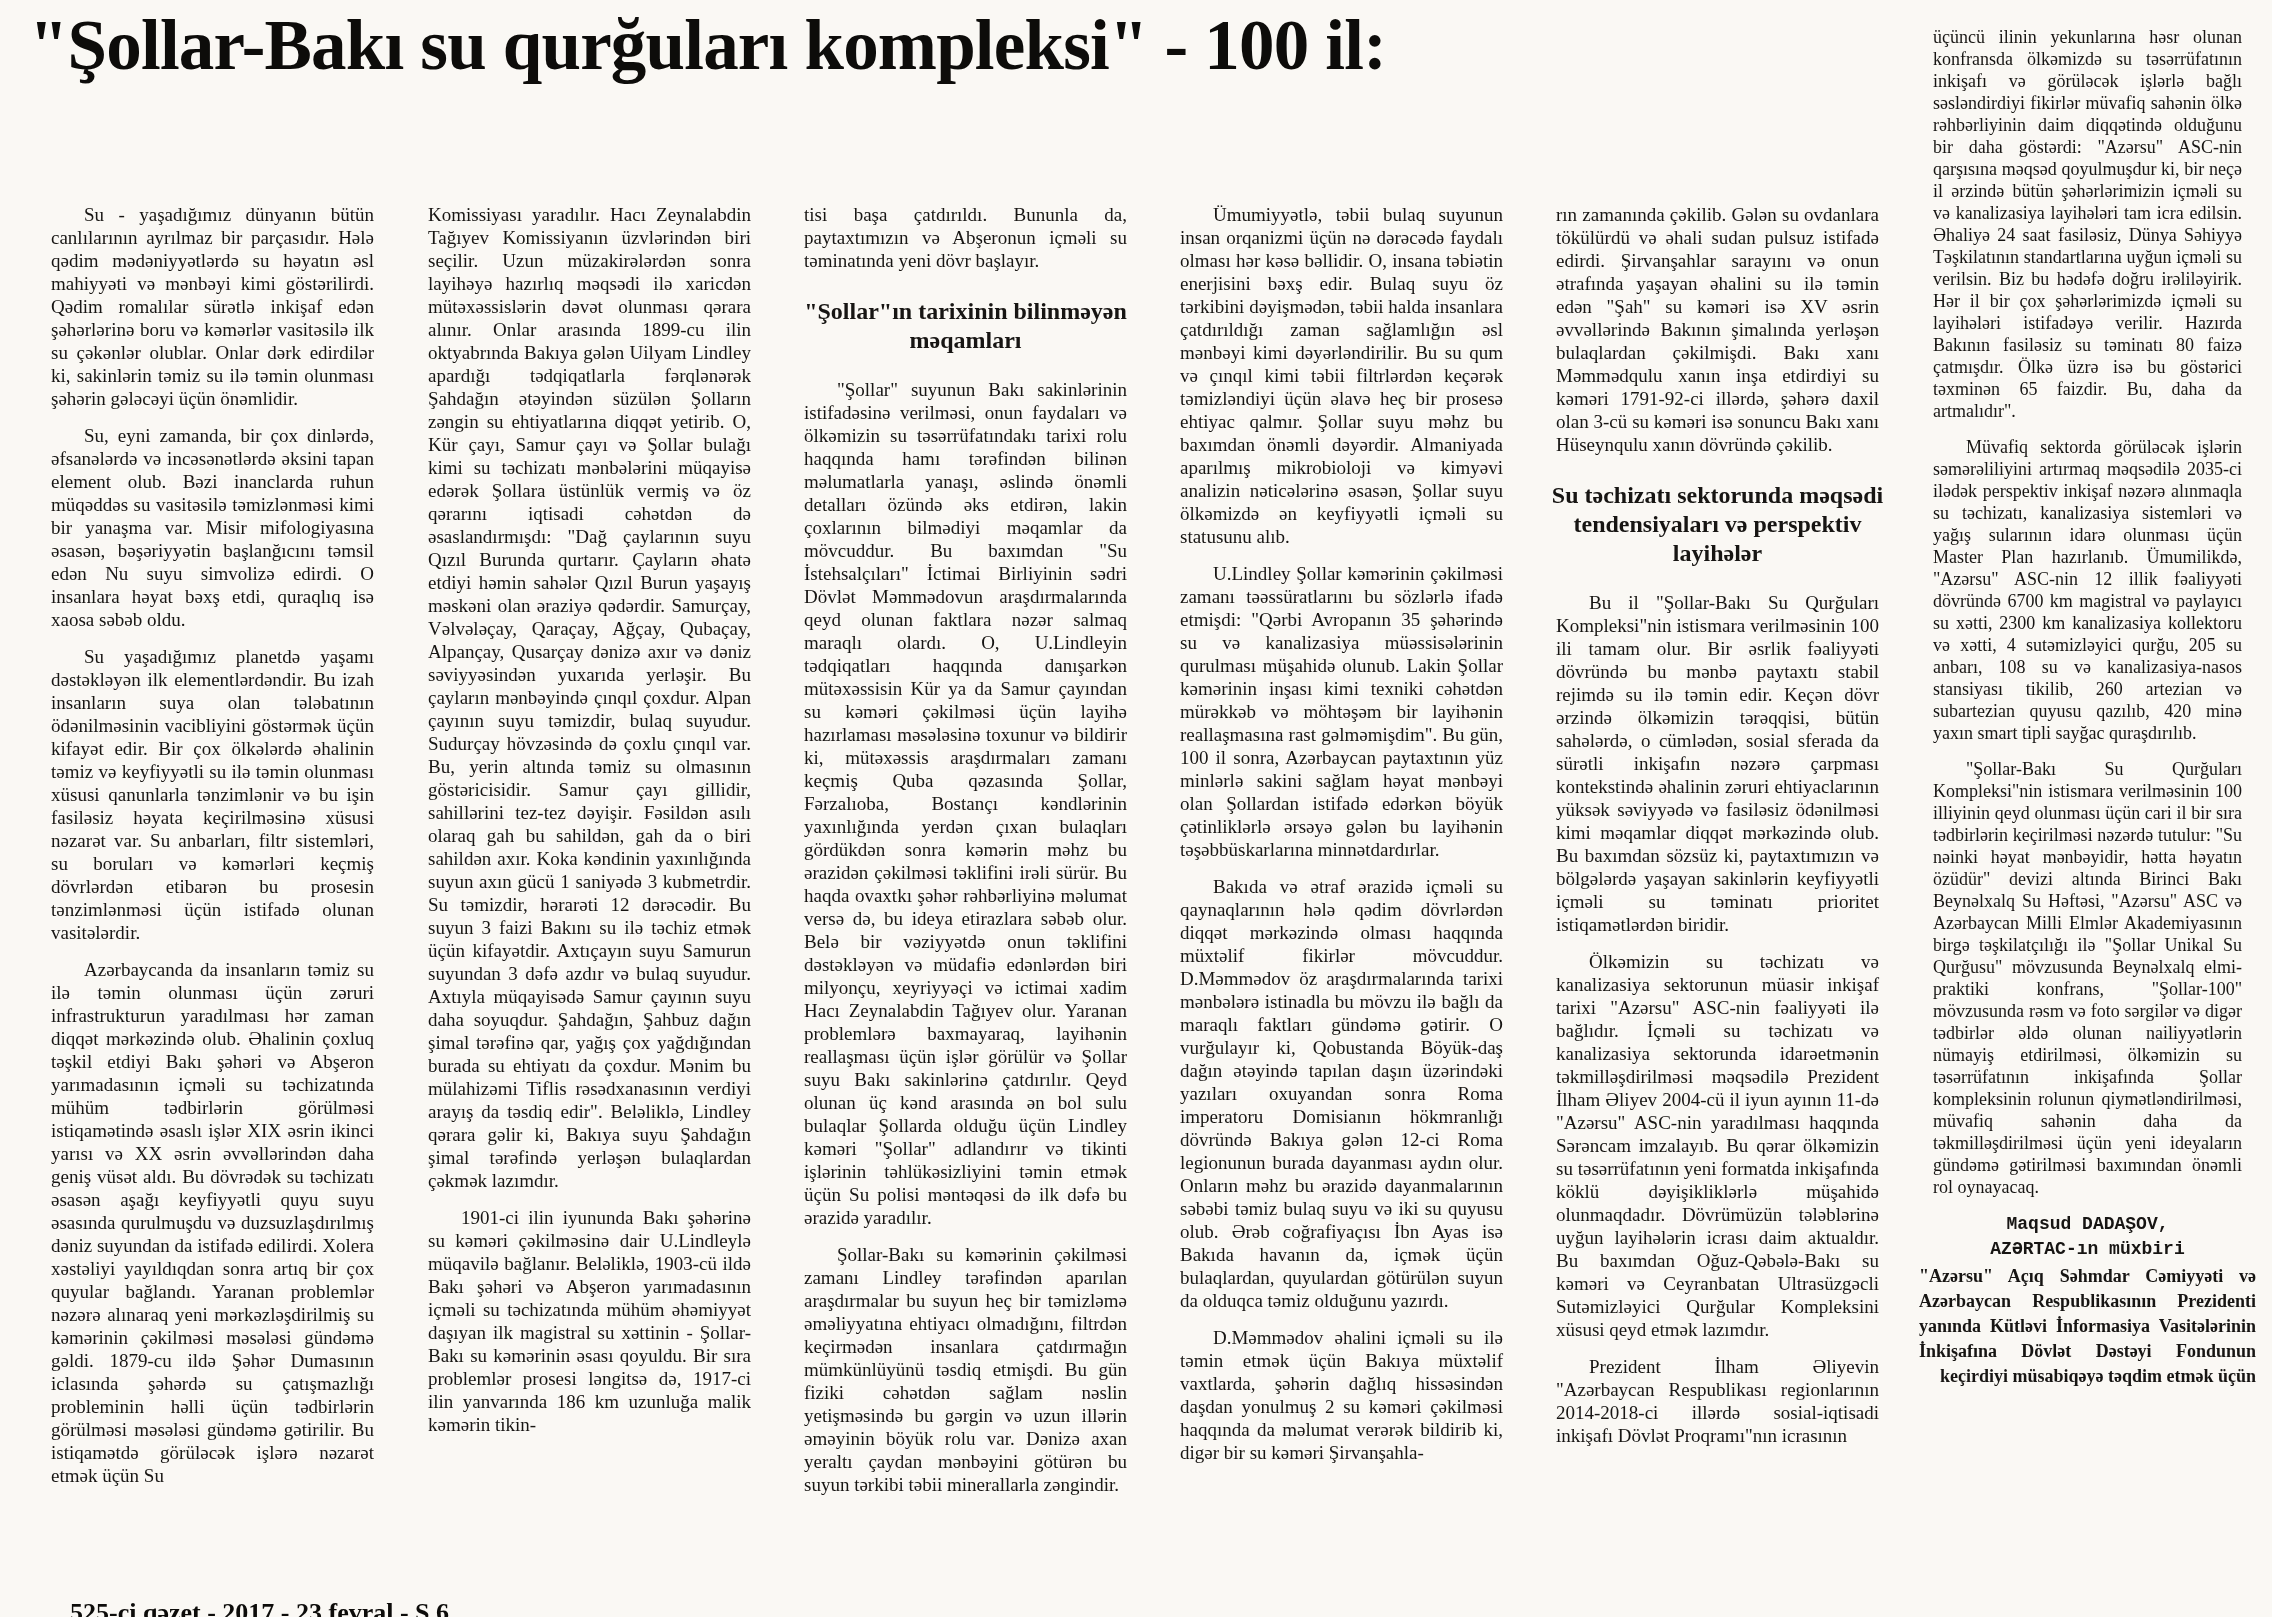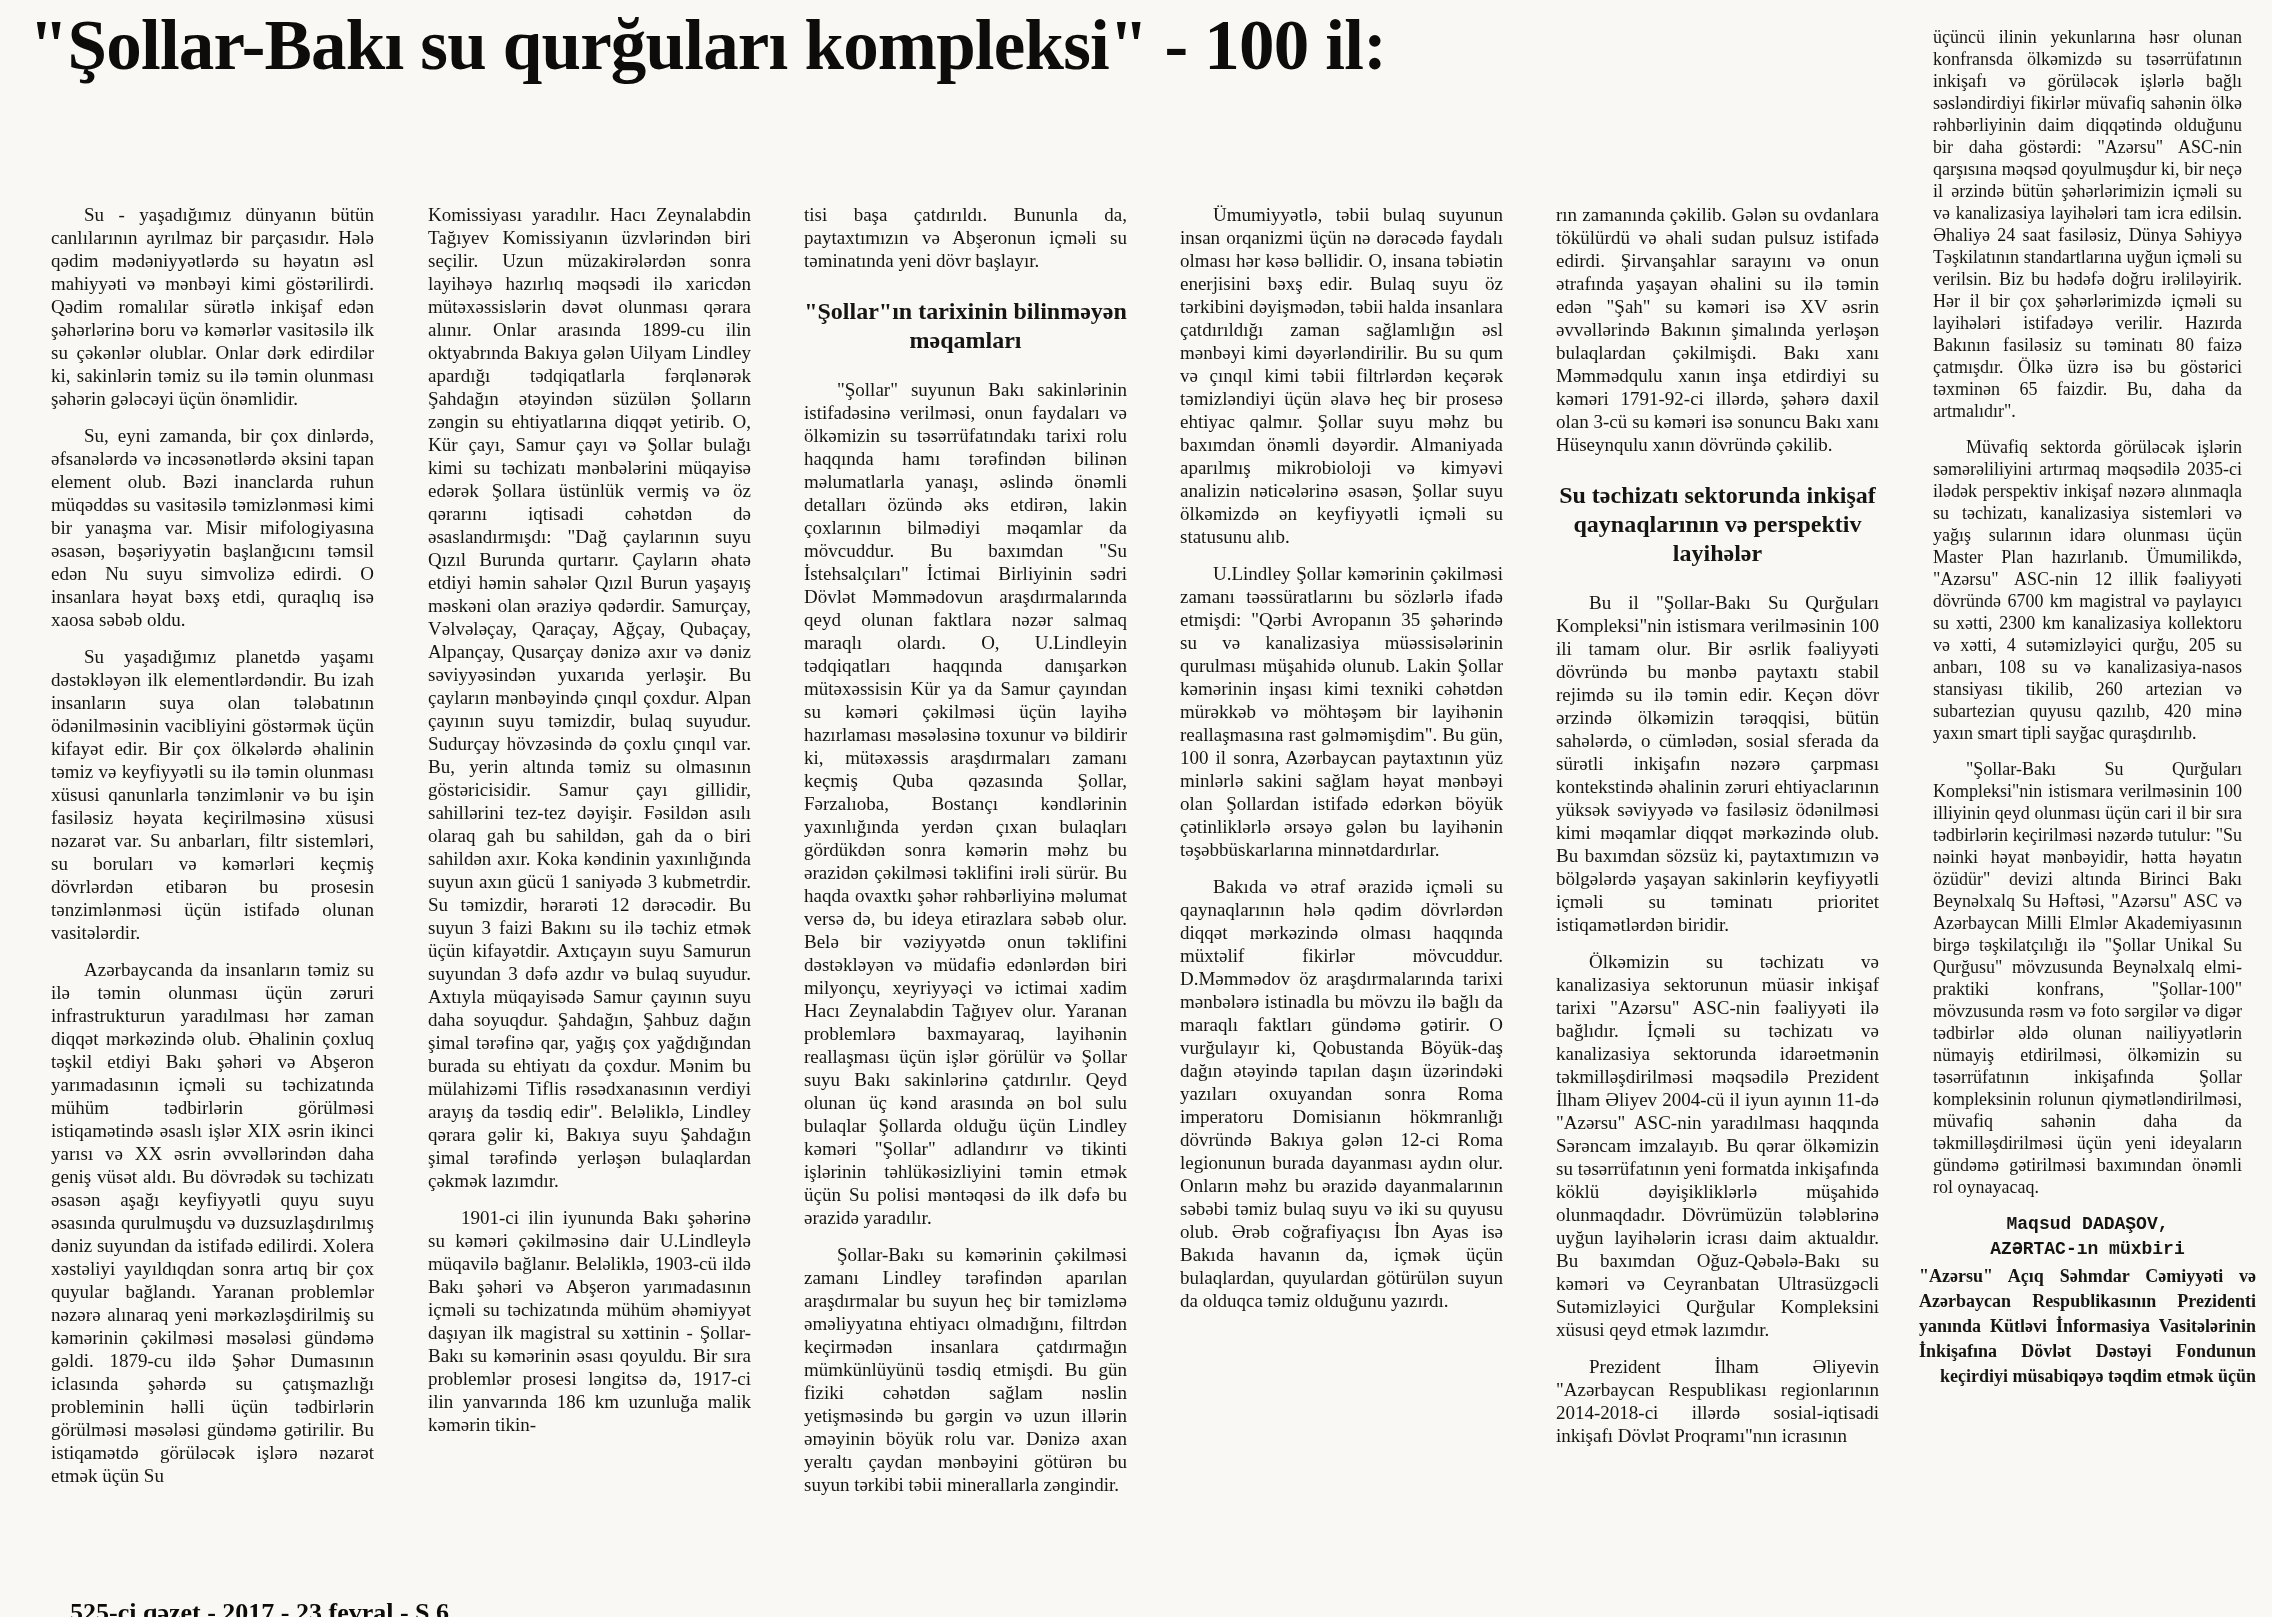--- a/index.html
+++ b/index.html
@@ -113,25 +113,26 @@
     <p class="cont">tisi başa çatdırıldı. Bununla da, paytaxtımızın və Abşeronun içməli su təminatında yeni dövr başlayır.</p>
     <div class="subhead">"Şollar"ın tarixinin bilinməyən məqamları</div>
     <p>"Şollar" suyunun Bakı sakinlərinin istifadəsinə verilməsi, onun faydaları və ölkəmizin su təsərrüfatındakı tarixi rolu haqqında hamı tərəfindən bilinən məlumatlarla yanaşı, əslində önəmli detalları özündə əks etdirən, lakin çoxlarının bilmədiyi məqamlar da mövcuddur. Bu baxımdan "Su İstehsalçıları" İctimai Birliyinin sədri Dövlət Məmmədovun araşdırmalarında qeyd olunan faktlara nəzər salmaq maraqlı olardı. O, U.Lindleyin tədqiqatları haqqında danışarkən mütəxəssisin Kür ya da Samur çayından su kəməri çəkilməsi üçün layihə hazırlaması məsələsinə toxunur və bildirir ki, mütəxəssis araşdırmaları zamanı keçmiş Quba qəzasında Şollar, Fərzalıoba, Bostançı kəndlərinin yaxınlığında yerdən çıxan bulaqları gördükdən sonra kəmərin məhz bu ərazidən çəkilməsi təklifini irəli sürür. Bu haqda ovaxtkı şəhər rəhbərliyinə məlumat versə də, bu ideya etirazlara səbəb olur. Belə bir vəziyyətdə onun təklifini dəstəkləyən və müdafiə edənlərdən biri milyonçu, xeyriyyəçi və ictimai xadim Hacı Zeynalabdin Tağıyev olur. Yaranan problemlərə baxmayaraq, layihənin reallaşması üçün işlər görülür və Şollar suyu Bakı sakinlərinə çatdırılır. Qeyd olunan üç kənd arasında ən bol sulu bulaqlar Şollarda olduğu üçün Lindley kəməri "Şollar" adlandırır və tikinti işlərinin təhlükəsizliyini təmin etmək üçün Su polisi məntəqəsi də ilk dəfə bu ərazidə yaradılır.</p>
     <p>Şollar-Bakı su kəmərinin çəkilməsi zamanı Lindley tərəfindən aparılan araşdırmalar bu suyun heç bir təmizləmə əməliyyatına ehtiyacı olmadığını, filtrdən keçirmədən insanlara çatdırmağın mümkünlüyünü təsdiq etmişdi. Bu gün fiziki cəhətdən sağlam nəslin yetişməsində bu gərgin və uzun illərin əməyinin böyük rolu var. Dənizə axan yeraltı çaydan mənbəyini götürən bu suyun tərkibi təbii minerallarla zəngindir.</p>
   </div>
 
   <div class="col col-4">
     <p>Ümumiyyətlə, təbii bulaq suyunun insan orqanizmi üçün nə dərəcədə faydalı olması hər kəsə bəllidir. O, insana təbiətin enerjisini bəxş edir. Bulaq suyu öz tərkibini dəyişmədən, təbii halda insanlara çatdırıldığı zaman sağlamlığın əsl mənbəyi kimi dəyərləndirilir. Bu su qum və çınqıl kimi təbii filtrlərdən keçərək təmizləndiyi üçün əlavə heç bir prosesə ehtiyac qalmır. Şollar suyu məhz bu baxımdan önəmli dəyərdir. Almaniyada aparılmış mikrobioloji və kimyəvi analizin nəticələrinə əsasən, Şollar suyu ölkəmizdə ən keyfiyyətli içməli su statusunu alıb.</p>
     <p>U.Lindley Şollar kəmərinin çəkilməsi zamanı təəssüratlarını bu sözlərlə ifadə etmişdi: "Qərbi Avropanın 35 şəhərində su və kanalizasiya müəssisələrinin qurulması müşahidə olunub. Lakin Şollar kəmərinin inşası kimi texniki cəhətdən mürəkkəb və möhtəşəm bir layihənin reallaşmasına rast gəlməmişdim". Bu gün, 100 il sonra, Azərbaycan paytaxtının yüz minlərlə sakini sağlam həyat mənbəyi olan Şollardan istifadə edərkən böyük çətinliklərlə ərsəyə gələn bu layihənin təşəbbüskarlarına minnətdardırlar.</p>
     <p>Bakıda və ətraf ərazidə içməli su qaynaqlarının hələ qədim dövrlərdən diqqət mərkəzində olması haqqında müxtəlif fikirlər mövcuddur. D.Məmmədov öz araşdırmalarında tarixi mənbələrə istinadla bu mövzu ilə bağlı da maraqlı faktları gündəmə gətirir. O vurğulayır ki, Qobustanda Böyük-daş dağın ətəyində tapılan daşın üzərindəki yazıları oxuyandan sonra Roma imperatoru Domisianın hökmranlığı dövründə Bakıya gələn 12-ci Roma legionunun burada dayanması aydın olur. Onların məhz bu ərazidə dayanmalarının səbəbi təmiz bulaq suyu və iki su quyusu olub. Ərəb coğrafiyaçısı İbn Ayas isə Bakıda havanın da, içmək üçün bulaqlardan, quyulardan götürülən suyun da olduqca təmiz olduğunu yazırdı.</p>
+    <p>D.Məmmədov əhalini içməli su ilə təmin etmək üçün Bakıya müxtəlif vaxtlarda, şəhərin dağlıq hissəsindən daşdan yonulmuş 2 su kəməri çəkilməsi haqqında da məlumat verərək bildirib ki, digər bir su kəməri Şirvanşahla-</p>
   </div>
 
   <div class="col col-5">
     <p class="cont">rın zamanında çəkilib. Gələn su ovdanlara tökülürdü və əhali sudan pulsuz istifadə edirdi. Şirvanşahlar sarayını və onun ətrafında yaşayan əhalini su ilə təmin edən "Şah" su kəməri isə XV əsrin əvvəllərində Bakının şimalında yerləşən bulaqlardan çəkilmişdi. Bakı xanı Məmmədqulu xanın inşa etdirdiyi su kəməri 1791-92-ci illərdə, şəhərə daxil olan 3-cü su kəməri isə sonuncu Bakı xanı Hüseynqulu xanın dövründə çəkilib.</p>
-    <div class="subhead">Su təchizatı sektorunda inkişaf qaynaqlarının və perspektiv layihələr</div>
+    <div class="subhead">Su təchizatı sektorunda məqsədi tendensiyaları və perspektiv layihələr</div>
     <p>Bu il "Şollar-Bakı Su Qurğuları Kompleksi"nin istismara verilməsinin 100 ili tamam olur. Bir əsrlik fəaliyyəti dövründə bu mənbə paytaxtı stabil rejimdə su ilə təmin edir. Keçən dövr ərzində ölkəmizin tərəqqisi, bütün sahələrdə, o cümlədən, sosial sferada da sürətli inkişafın nəzərə çarpması kontekstində əhalinin zəruri ehtiyaclarının yüksək səviyyədə və fasiləsiz ödənilməsi kimi məqamlar diqqət mərkəzində olub. Bu baxımdan sözsüz ki, paytaxtımızın və bölgələrdə yaşayan sakinlərin keyfiyyətli içməli su təminatı prioritet istiqamətlərdən biridir.</p>
     <p>Ölkəmizin su təchizatı və kanalizasiya sektorunun müasir inkişaf tarixi "Azərsu" ASC-nin fəaliyyəti ilə bağlıdır. İçməli su təchizatı və kanalizasiya sektorunda idarəetmənin təkmilləşdirilməsi məqsədilə Prezident İlham Əliyev 2004-cü il iyun ayının 11-də "Azərsu" ASC-nin yaradılması haqqında Sərəncam imzalayıb. Bu qərar ölkəmizin su təsərrüfatının yeni formatda inkişafında köklü dəyişikliklərlə müşahidə olunmaqdadır. Dövrümüzün tələblərinə uyğun layihələrin icrası daim aktualdır. Bu baxımdan Oğuz-Qəbələ-Bakı su kəməri və Ceyranbatan Ultrasüzgəcli Sutəmizləyici Qurğular Kompleksini xüsusi qeyd etmək lazımdır.</p>
     <p>Prezident İlham Əliyevin "Azərbaycan Respublikası regionlarının 2014-2018-ci illərdə sosial-iqtisadi inkişafı Dövlət Proqramı"nın icrasının</p>
   </div>
 
   <div class="col col-6">
     <p class="cont">üçüncü ilinin yekunlarına həsr olunan konfransda ölkəmizdə su təsərrüfatının inkişafı və görüləcək işlərlə bağlı səsləndirdiyi fikirlər müvafiq sahənin ölkə rəhbərliyinin daim diqqətində olduğunu bir daha göstərdi: "Azərsu" ASC-nin qarşısına məqsəd qoyulmuşdur ki, bir neçə il ərzində bütün şəhərlərimizin içməli su və kanalizasiya layihələri tam icra edilsin. Əhaliyə 24 saat fasiləsiz, Dünya Səhiyyə Təşkilatının standartlarına uyğun içməli su verilsin. Biz bu hədəfə doğru irəliləyirik. Hər il bir çox şəhərlərimizdə içməli su layihələri istifadəyə verilir. Hazırda Bakının fasiləsiz su təminatı 80 faizə çatmışdır. Ölkə üzrə isə bu göstərici təxminən 65 faizdir. Bu, daha da artmalıdır".</p>
     <p>Müvafiq sektorda görüləcək işlərin səmərəliliyini artırmaq məqsədilə 2035-ci ilədək perspektiv inkişaf nəzərə alınmaqla su təchizatı, kanalizasiya sistemləri və yağış sularının idarə olunması üçün Master Plan hazırlanıb. Ümumilikdə, "Azərsu" ASC-nin 12 illik fəaliyyəti dövründə 6700 km magistral və paylayıcı su xətti, 2300 km kanalizasiya kollektoru və xətti, 4 sutəmizləyici qurğu, 205 su anbarı, 108 su və kanalizasiya-nasos stansiyası tikilib, 260 artezian və subartezian quyusu qazılıb, 420 minə yaxın smart tipli sayğac quraşdırılıb.</p>
     <p>"Şollar-Bakı Su Qurğuları Kompleksi"nin istismara verilməsinin 100 illiyinin qeyd olunması üçün cari il bir sıra tədbirlərin keçirilməsi nəzərdə tutulur: "Su nəinki həyat mənbəyidir, hətta həyatın özüdür" devizi altında Birinci Bakı Beynəlxalq Su Həftəsi, "Azərsu" ASC və Azərbaycan Milli Elmlər Akademiyasının birgə təşkilatçılığı ilə "Şollar Unikal Su Qurğusu" mövzusunda Beynəlxalq elmi-praktiki konfrans, "Şollar-100" mövzusunda rəsm və foto sərgilər və digər tədbirlər əldə olunan nailiyyətlərin nümayiş etdirilməsi, ölkəmizin su təsərrüfatının inkişafında Şollar kompleksinin rolunun qiymətləndirilməsi, müvafiq sahənin daha da təkmilləşdirilməsi üçün yeni ideyaların gündəmə gətirilməsi baxımından önəmli rol oynayacaq.</p>
     <div class="byline">

